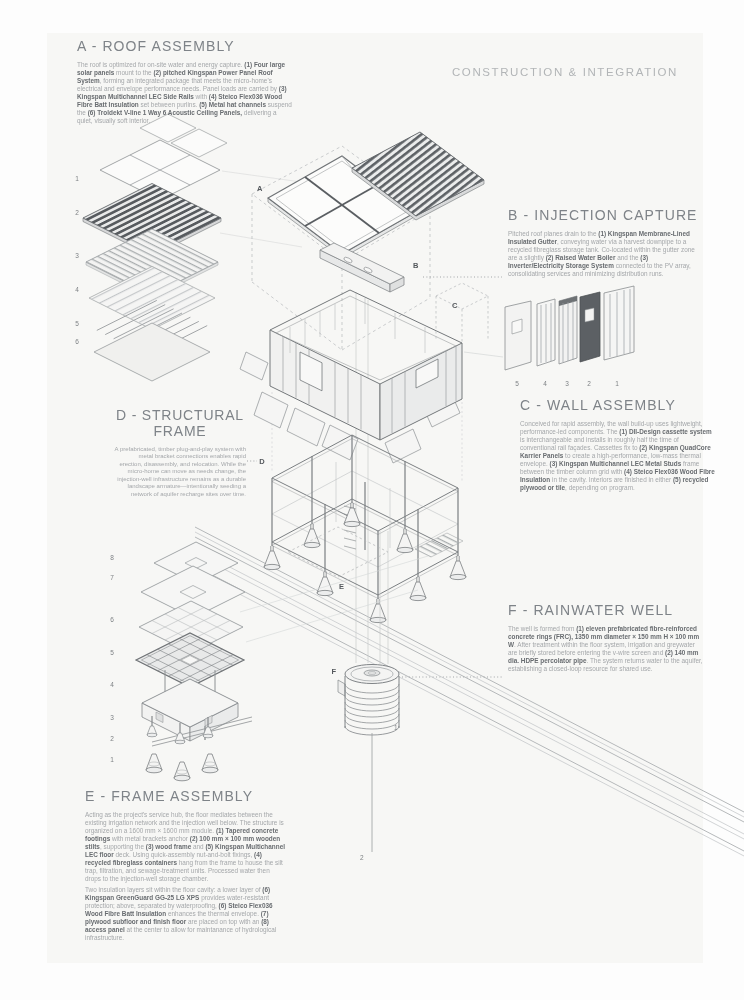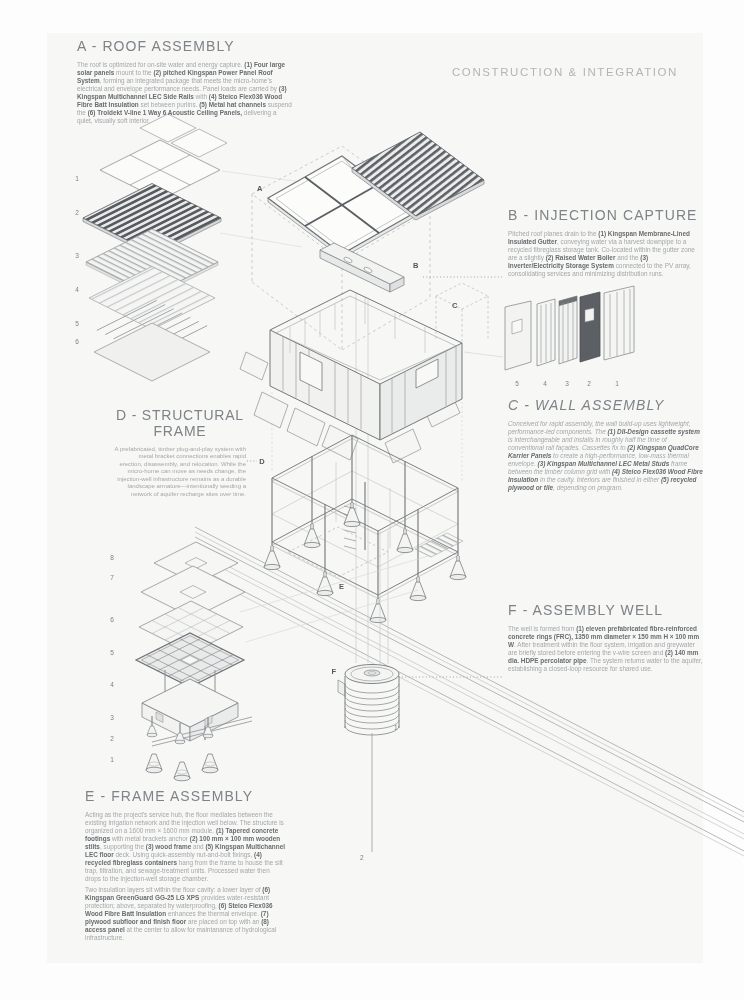--- a/index.html
+++ b/index.html
@@ -8,21 +8,21 @@
   .poster-bg { position:absolute; left:47px; top:33px; width:656px; height:930px; background:#f7f7f5; }
   svg.art { position:absolute; left:0; top:0; }
   .title { position:absolute; top:41px; right:66px; font-size:11.5px; letter-spacing:1.6px; color:#b2b5b7;margin-top:25px; }
   .sec { position:absolute; }
   .sec h2 { margin:0 0 7px 0; font-size:14px; font-weight:400; letter-spacing:1.1px; color:#7e8388; }
   .sec p { margin:0; font-size:6.4px; line-height:1.24; color:#a4a7aa; }
   .sec p b { color:#686c70; font-weight:bold; }
   .sec p + p { margin-top:4px; }
   .sec--a { left:77px;  top:38px;  width:216px; }
   .sec--b { left:508px; top:207px; width:196px; }
-  .sec--c { left:508px; top:397px; width:196px;font-style:italic; }
+  .sec--c { left:520px; top:397px; width:196px; }
   .sec--d { left:114px; top:397px; width:132px; text-align:right;margin-top:10px; }
   .sec--d h2 { text-align:center; letter-spacing:0.8px; }
   .sec--d p { font-size:6px; }
   .sec--e { left:85px;  top:788px; width:200px; }
   .sec--f { left:508px; top:602px; width:196px; }
   svg text { font-family:"Liberation Sans",sans-serif; font-size:6.5px; fill:#7e8285; }
   svg text.lbl { font-size:7.5px; font-weight:bold; fill:#54585c; }
 </style>
 </head>
 <body>
@@ -419,16 +419,16 @@
     <p><span>A prefabricated, timber plug-and-play system with metal bracket connections enables rapid erection, disassembly, and relocation. While the micro-home can move as needs change, the injection-well infrastructure remains as a durable landscape armature—intentionally seeding a network of aquifer recharge sites over time.</span></p>
   </section>
 
   <section class="sec sec--e">
     <h2>E - FRAME ASSEMBLY</h2>
     <p><span>Acting as the project's service hub, the floor mediates between the existing irrigation network and the injection well below. The structure is organized on a 1600 mm × 1600 mm module. </span><b>(1) Tapered concrete footings</b><span> with metal brackets anchor </span><b>(2) 100 mm × 100 mm wooden stilts</b><span>, supporting the </span><b>(3) wood frame</b><span> and </span><b>(5) Kingspan Multichannel LEC floor</b><span> deck. Using quick-assembly nut-and-bolt fixings, </span><b>(4) recycled fibreglass containers</b><span> hang from the frame to house the silt trap, filtration, and sewage-treatment units. Processed water then drops to the injection-well storage chamber.</span></p>
     <p><span>Two insulation layers sit within the floor cavity: a lower layer of </span><b>(6) Kingspan GreenGuard GG-25 LG XPS</b><span> provides water-resistant protection; above, separated by waterproofing, </span><b>(6) Steico Flex036 Wood Fibre Batt Insulation</b><span> enhances the thermal envelope. </span><b>(7) plywood subfloor and finish floor</b><span> are placed on top with an </span><b>(8) access panel</b><span> at the center to allow for maintanance of hydrological infrastructure.</span></p>
   </section>
 
   <section class="sec sec--f">
-    <h2>F - ASSEMBLY WELL</h2>
+    <h2>F - RAINWATER WELL</h2>
     <p><span>The well is formed from </span><b>(1) eleven prefabricated fibre-reinforced concrete rings (FRC), 1350 mm diameter × 150 mm H × 100 mm W</b><span>. After treatment within the floor system, irrigation and greywater are briefly stored before entering the v-wire screen and </span><b>(2) 140 mm dia. HDPE percolator pipe</b><span>. The system returns water to the aquifer, establishing a closed-loop resource for shared use.</span></p>
   </section>
 </div>
 
 </body></html>

